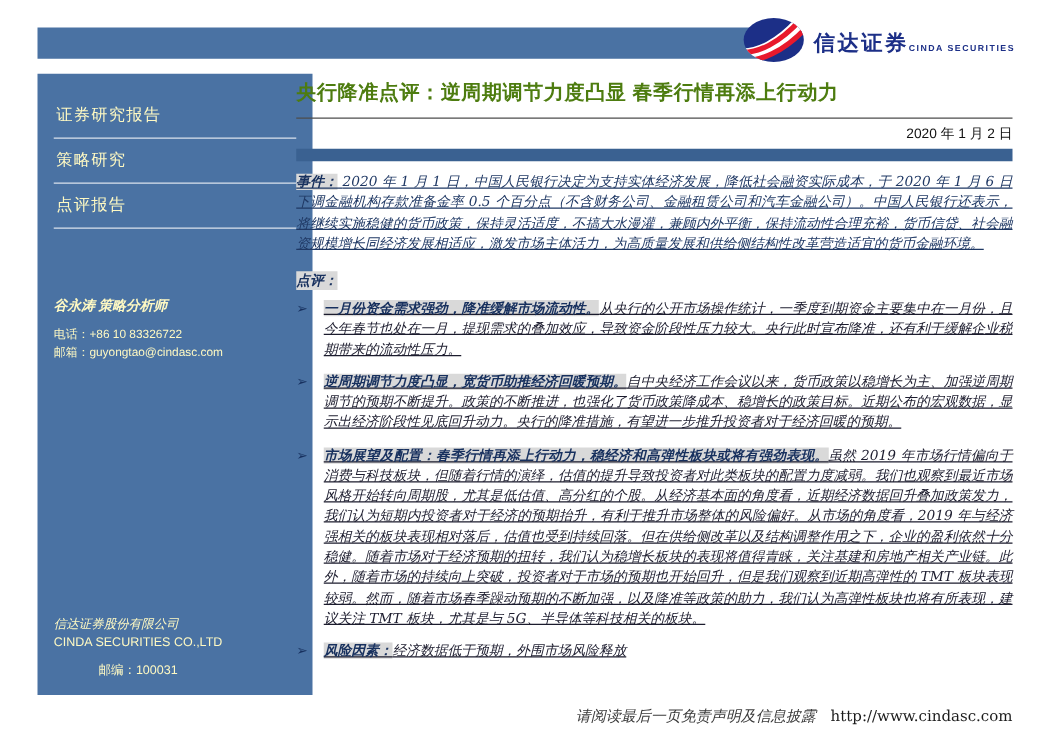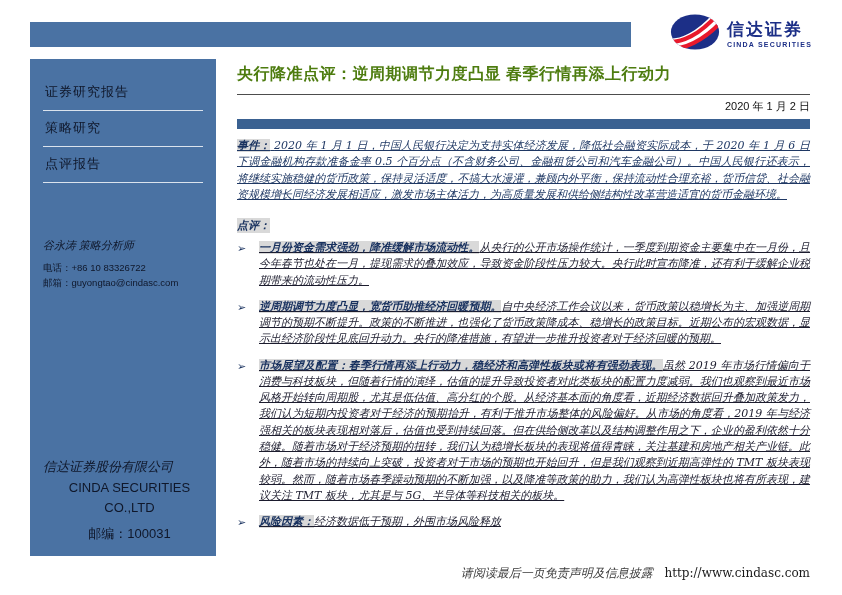--- a/index.html
+++ b/index.html
@@ -3,32 +3,32 @@
 <meta charset="utf-8">
 <style>
   html,body{margin:0;padding:0;}
   body{
     width:842px;height:595px;background:#ffffff;position:relative;overflow:hidden;
     font-family:"Liberation Sans","DejaVu Sans",sans-serif;
   }
   .topbar{position:absolute;left:30px;top:22px;width:601px;height:25px;background:#4a72a3;}
   
   .logo{position:absolute;top:13px;right:30px;display:flex;align-items:center;gap:7px;}
-  .logo-text{display:flex;flex-direction:column;line-height:1;}
+  .logo-text{display:flex;flex-direction:row;line-height:1;align-items:flex-end;}
   .logo-cn{color:#1c2f87;font-weight:bold;font-size:17px;letter-spacing:2px;}
   .logo-en{color:#1c2f87;font-weight:bold;font-size:7px;letter-spacing:1.2px;margin-top:3px;}
   
-  .sidebar{position:absolute;left:30px;top:59px;width:186px;height:497px;background:#4a72a3;
-    color:#0f172a;box-sizing:border-box;padding:16px 13px 10px;}
+  .sidebar{position:absolute;left:30px;top:59px;width:220px;height:497px;background:#4a72a3;
+    color:#fef9c3;box-sizing:border-box;padding:16px 13px 10px;}
   .nav-item{font-size:13px;letter-spacing:1px;padding:8px 2px 9px;border-bottom:1px solid rgba(255,255,255,.8);}
   .analyst{margin-top:54px;font-size:9.5px;line-height:1.55;}
-  .analyst-name{font-size:11px;font-weight:normal;font-style:italic;margin-bottom:7px;
+  .analyst-name{font-size:11px;font-weight:bold;font-style:italic;margin-bottom:7px;
     font-family:"Liberation Serif","DejaVu Serif",serif;}
   .analyst-row span{display:inline;}
-  .company{position:absolute;left:13px;bottom:12px;font-size:13px;line-height:1.55;
+  .company{position:absolute;left:13px;bottom:12px;font-size:10px;line-height:1.55;
     font-family:"Liberation Serif","DejaVu Serif",serif;font-style:italic;}
   .company .en{font-style:normal;font-family:"Liberation Sans","DejaVu Sans",sans-serif;text-align:center;}
   .company .post{margin-top:6px;font-style:normal;font-family:"Liberation Sans","DejaVu Sans",sans-serif;text-align:center;}
   
   .main{position:absolute;left:237px;top:64px;width:573px;}
   .title{margin:0;font-size:16px;font-weight:bold;color:#4d7c0f;letter-spacing:.5px;}
   .title-rule{border:none;border-top:1.5px solid #4d4d4d;margin:9px 0 4px;}
   .date{text-align:right;font-size:11px;color:#111111;margin:0 0 5px;}
   .blue-bar{height:10px;background:#3a6191;margin-bottom:9px;}
   .para,.bullet-text{font-family:"DejaVu Serif","Liberation Serif",serif;font-style:italic;

